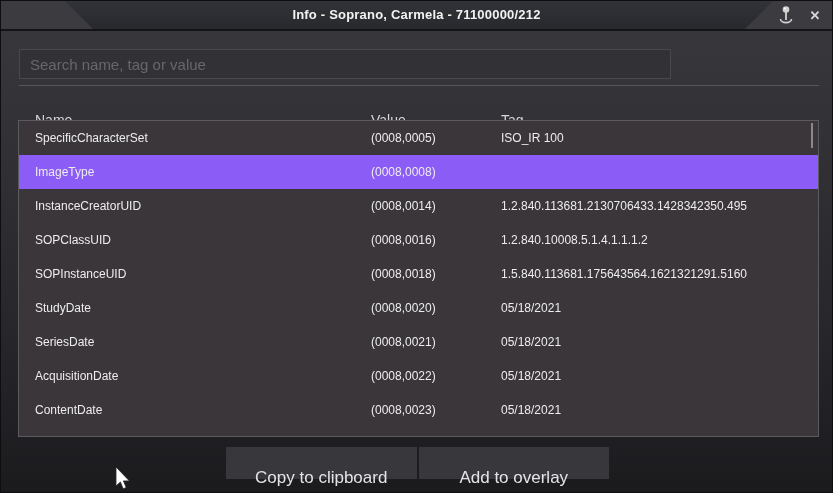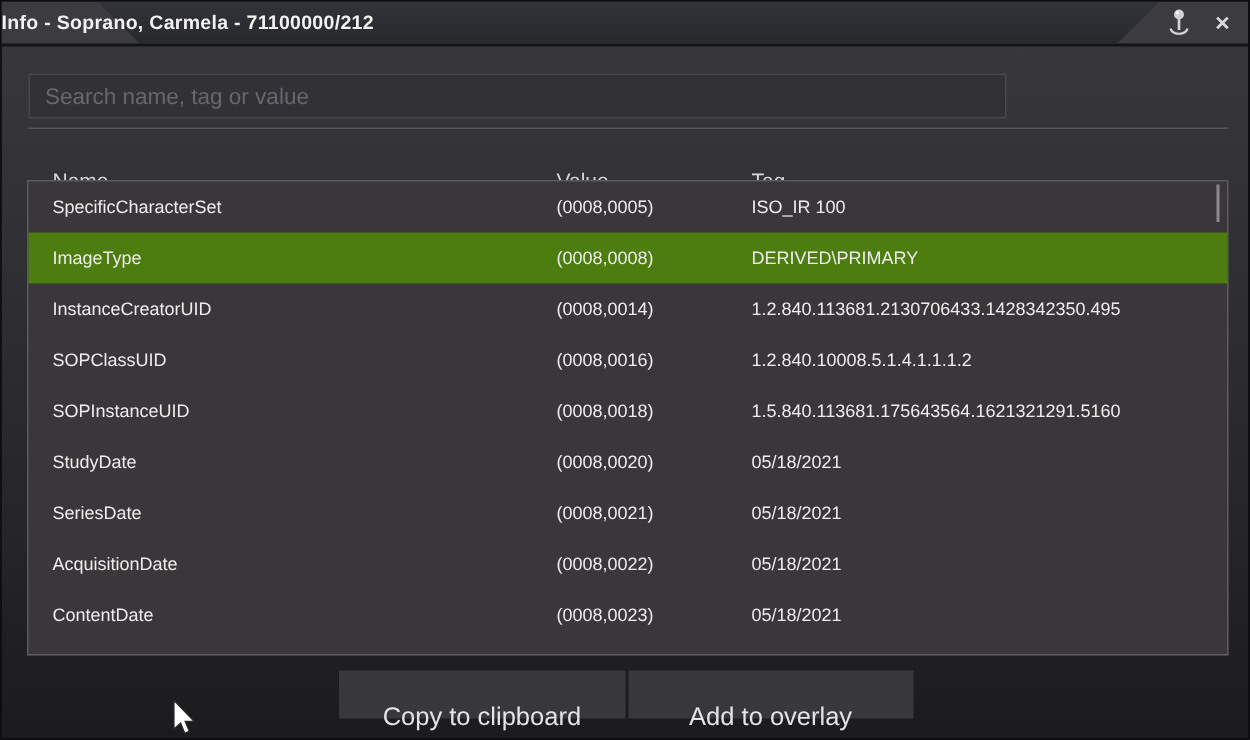--- a/index.html
+++ b/index.html
@@ -10,21 +10,21 @@
     background:linear-gradient(180deg,#38383d 0%, #303034 35%, #26262a 70%, #1b1b1e 100%);
     border:1px solid #0e0e10;
   }
   
   .titlebar { position:absolute; left:0; top:0; width:100%; height:30px;
     background:#3b3b40; border-bottom:2px solid #141417; }
   .title-trapezoid { position:absolute; left:64px; top:0; width:708px; height:28px;
     background:linear-gradient(180deg,#313338 0%, #27292d 100%);
     clip-path:polygon(0 0, 100% 0, calc(100% - 28px) 100%, 28px 100%); }
   .title-text { position:absolute; left:0; right:0; top:0; height:28px; line-height:28px;
-    text-align:left; color:#f2f2f2; font-size:13px; font-weight:bold; letter-spacing:.2px; }
+    text-align:center; color:#f2f2f2; font-size:13px; font-weight:bold; letter-spacing:.2px; }
   .pin-btn { position:absolute; right:34px; top:3px; width:24px; height:24px; cursor:pointer; }
   .close-btn { position:absolute; right:6px; top:4px; width:22px; height:22px;
     color:#d8d8d8; font-size:13px; font-weight:bold; text-align:center; line-height:22px; cursor:pointer; }
   
   .search-input { position:absolute; left:18px; top:48px; width:652px; height:30px;
     background:#313136; border:1px solid #48484d; color:#ddddde; font-size:15px;
     padding:0 10px; outline:none; font-family:"Liberation Sans", sans-serif; }
   .search-input::placeholder { color:#67676c; }
   .search-underline { position:absolute; left:18px; top:84px; width:800px; height:1px; background:#56565b; }
   
@@ -79,24 +79,23 @@
     <div>Tag</div>
   </div>
 
   <div class="table">
     <div>
         <div class="row">
     <div>SpecificCharacterSet</div>
     <div>(0008,0005)</div>
     <div>ISO_IR 100</div>
   </div>
-        <div class="row selected" style="background: #4d7c0f;">
+        <div class="row selected" style="background: #8b5cf6;">
     <div>ImageType</div>
     <div>(0008,0008)</div>
-    <div>DERIVED\PRIMARY</div>
   </div>
         <div class="row">
     <div>InstanceCreatorUID</div>
     <div>(0008,0014)</div>
     <div>1.2.840.113681.2130706433.1428342350.495</div>
   </div>
         <div class="row">
     <div>SOPClassUID</div>
     <div>(0008,0016)</div>
     <div>1.2.840.10008.5.1.4.1.1.1.2</div>

